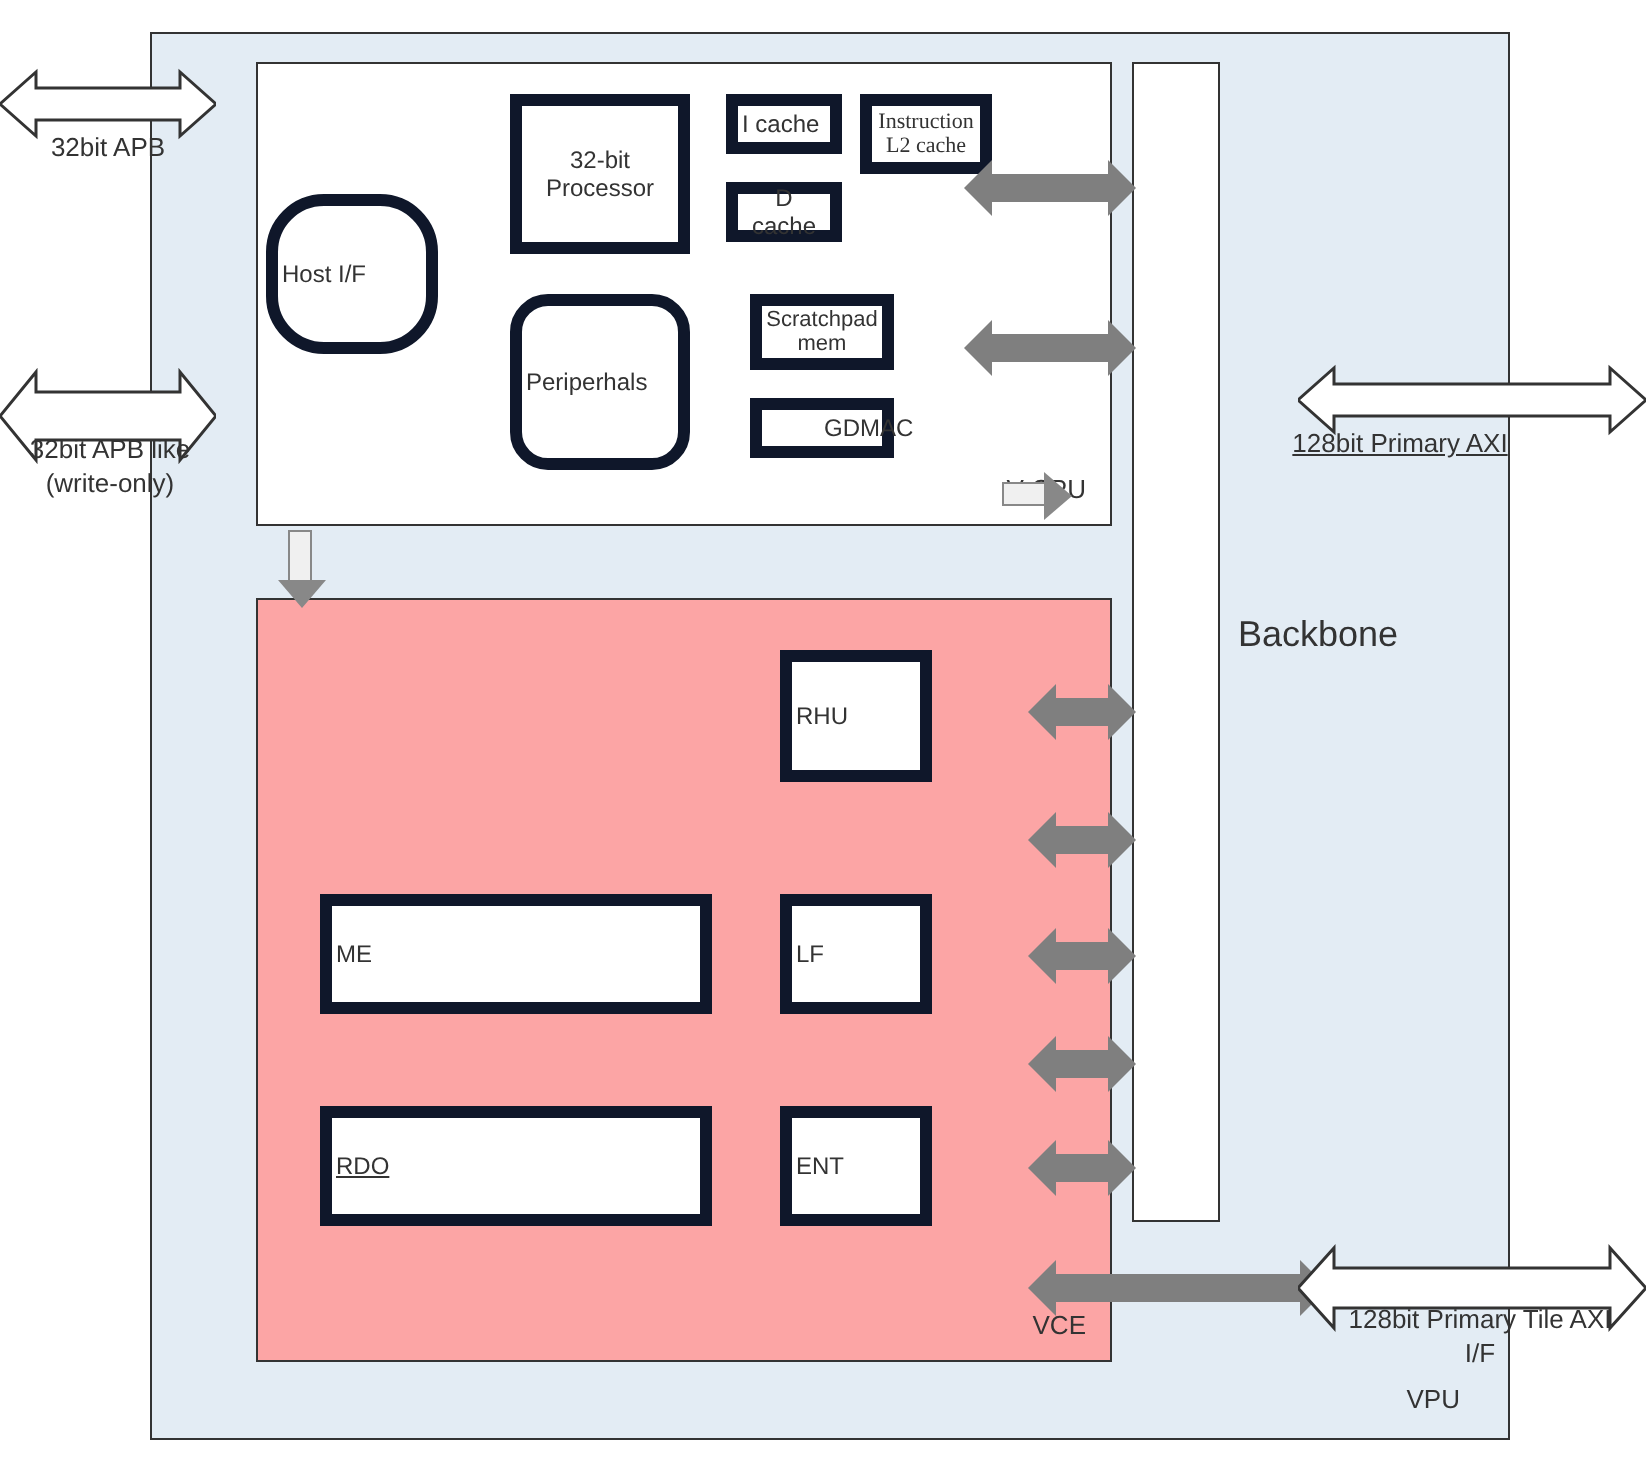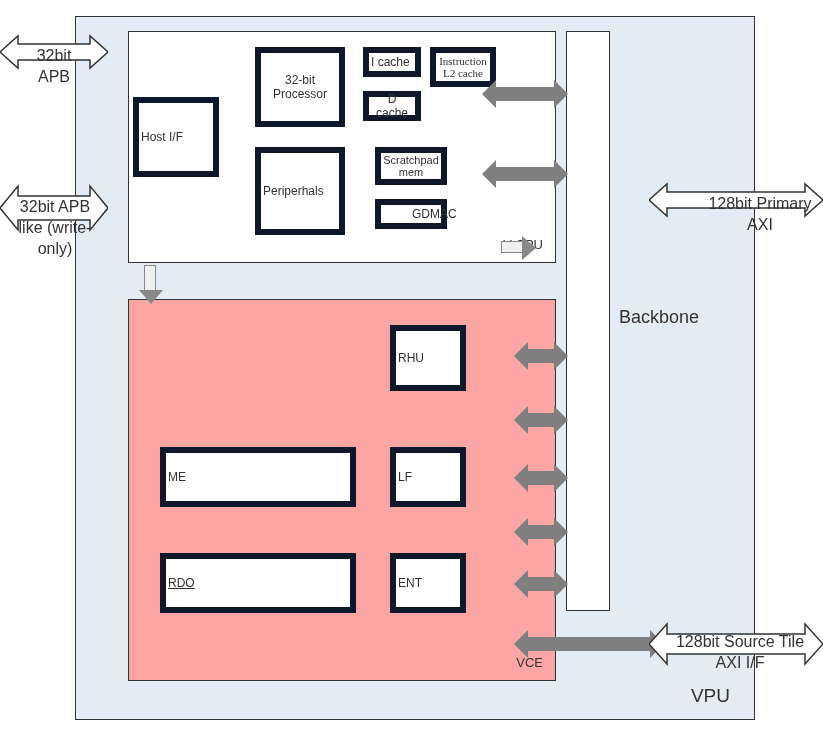--- a/index.html
+++ b/index.html
@@ -18,21 +18,21 @@
     top: 16px;
     width: 680px;
     height: 704px;
     background: #e3ecf4;
     border: 1.5px solid #333;
   }
   .vpu-label {
     position: absolute;
     right: 24px;
     bottom: 12px;
-    font-size: 19px;
+    font-size: 13px;
     text-align: right;
   }
   .vcpu-box {
     position: absolute;
     left: 52px;
     top: 14px;
     width: 428px;
     height: 232px;
     border: 1px solid #333;
     background: #fff;
@@ -79,43 +79,44 @@
     background: #fff;
     display: flex;
     align-items: center;
     justify-content: flex-start;
     text-align: center;
     font-size: 12px;
     padding: 2px;
     margin-left: 19px;
   }
   
-  .hostif { left: 38px; top: 80px; width: 86px; height: 80px; }
+  .hostif { left: 38px; top: 80px; width: 86px; height: 80px; border-radius: 29px; }
   .proc32 { left: 160px; top: 30px; width: 90px; height: 80px; }
   .icache { left: 268px; top: 30px; width: 58px; height: 30px; }
   .dcache { left: 268px; top: 74px; width: 58px; height: 30px; }
   .il2cache { left: 335px; top: 30px; width: 66px; height: 40px; font-size: 11px; font-family: Liberation Serif, serif; }
-  .peripherals { left: 160px; top: 130px; width: 90px; height: 88px; }
+  .peripherals { left: 160px; top: 130px; width: 90px; height: 88px; border-radius: 19px; }
   .scratchpad { left: 280px; top: 130px; width: 72px; height: 38px; font-size: 11px; }
   .gdmac { left: 280px; top: 182px; width: 72px; height: 30px; padding-left: 31px; }
   
   .src { left: 65px; top: 308px; width: 76px; height: 66px; }
   .imd { left: 178px; top: 308px; width: 76px; height: 66px; }
   .rhu { left: 295px; top: 308px; width: 76px; height: 66px; }
   .me  { left: 65px; top: 430px; width: 196px; height: 60px; }
   .lf  { left: 295px; top: 430px; width: 76px; height: 60px; }
   .rdo { left: 65px; top: 536px; width: 196px; height: 60px; text-decoration: underline; }
   .ent { left: 295px; top: 536px; width: 76px; height: 60px; }
 
   
   .ext-label {
     position: absolute;
-    font-size: 16px;
+    font-size: 13px;
     text-align: center;
     line-height: 1.3;
+    margin-top: 20px;
   }
   
   .gray-arrow-h {
     position: absolute;
     height: 14px;
     background: #7f7f7f;
   }
   .gray-arrow-h::before, .gray-arrow-h::after {
     content: '';
     position: absolute;
@@ -247,18 +248,18 @@
 <div class="ext-label" style="left:22px; top:46px; width:64px;">32bit APB</div>
 
 <svg class="ext-arrow" style="left:0; top:176px;" width="108" height="64">
   <polygon points="0,32 18,10 18,20 90,20 90,10 108,32 90,54 90,44 18,44 18,54"></polygon>
 </svg>
 <div class="ext-label" style="left:14px; top:197px; width:82px;">32bit APB like (write-only)</div>
 
 <svg class="ext-arrow" style="left:649px; top:180px;" width="174" height="40">
   <polygon points="0,20 18,4 18,12 156,12 156,4 174,20 156,36 156,28 18,28 18,36"></polygon>
 </svg>
-<div class="ext-label" style="left:700px; top:194px; width:120px;">128bit Primary AXI</div>
+<div class="ext-label" style="left:640px; top:194px; width:120px;text-decoration:underline;">128bit Primary AXI</div>
 
 <svg class="ext-arrow" style="left:649px; top:618px;" width="174" height="52">
   <polygon points="0,26 18,6 18,16 156,16 156,6 174,26 156,46 156,36 18,36 18,46"></polygon>
 </svg>
-<div class="ext-label" style="left:670px; top:632px; width:140px;">128bit Source Tile AXI I/F</div>
+<div class="ext-label" style="left:670px; top:632px; width:140px;">128bit Primary Tile AXI I/F</div>
 
 </body></html>

